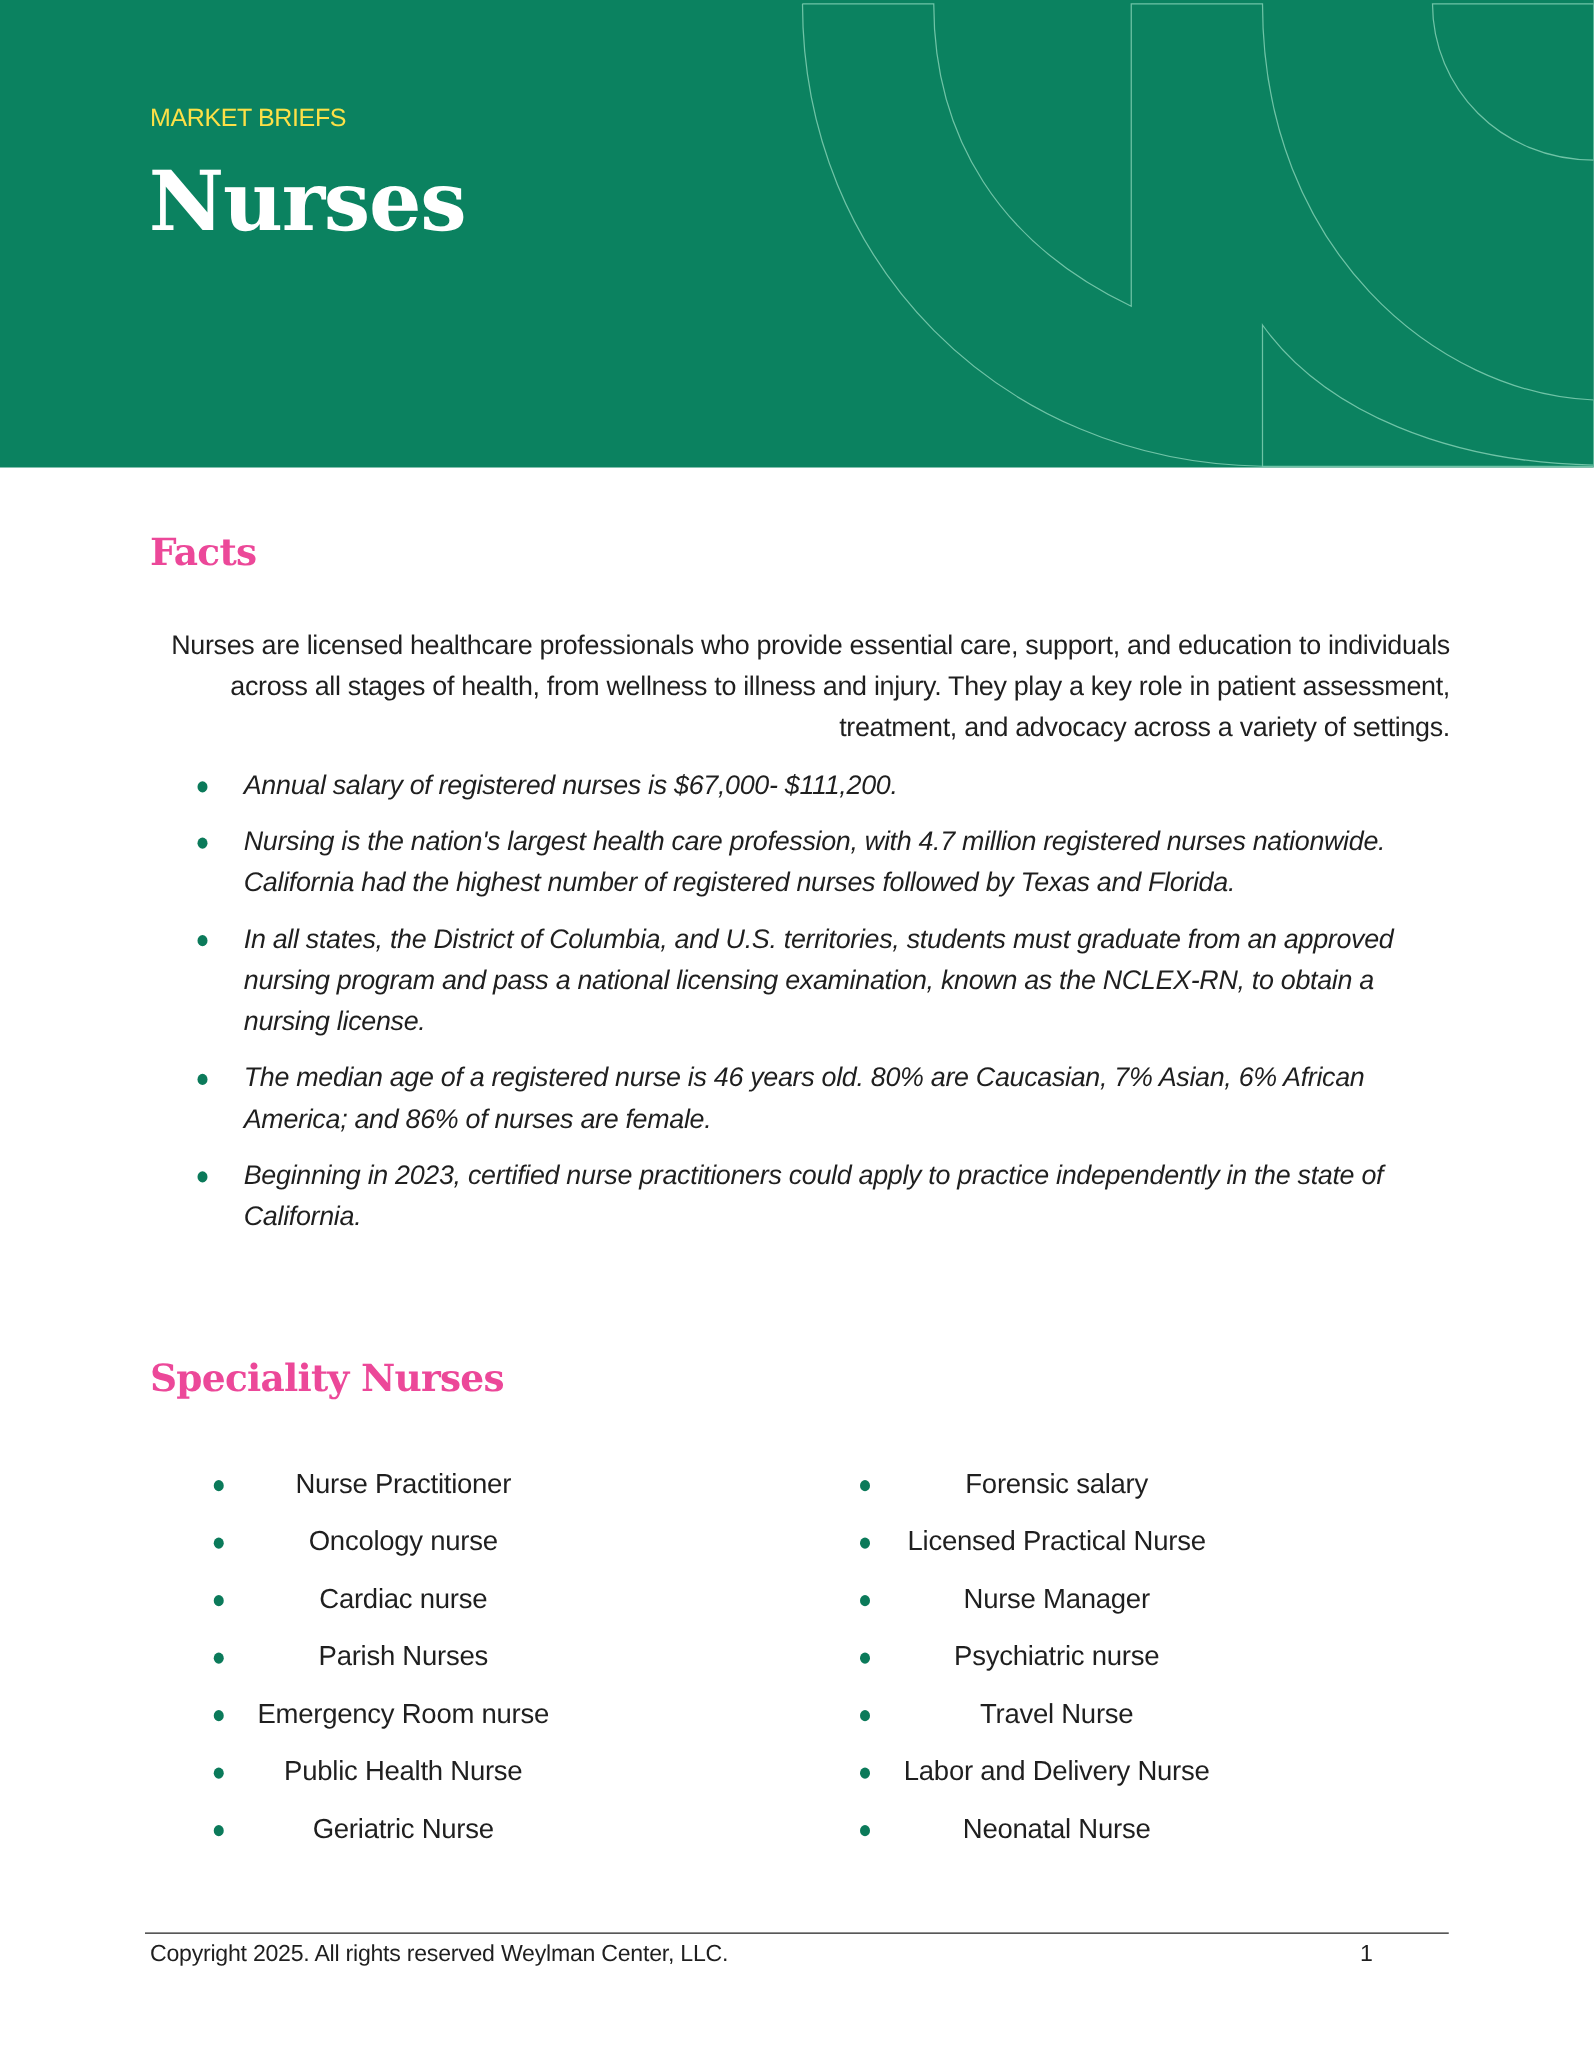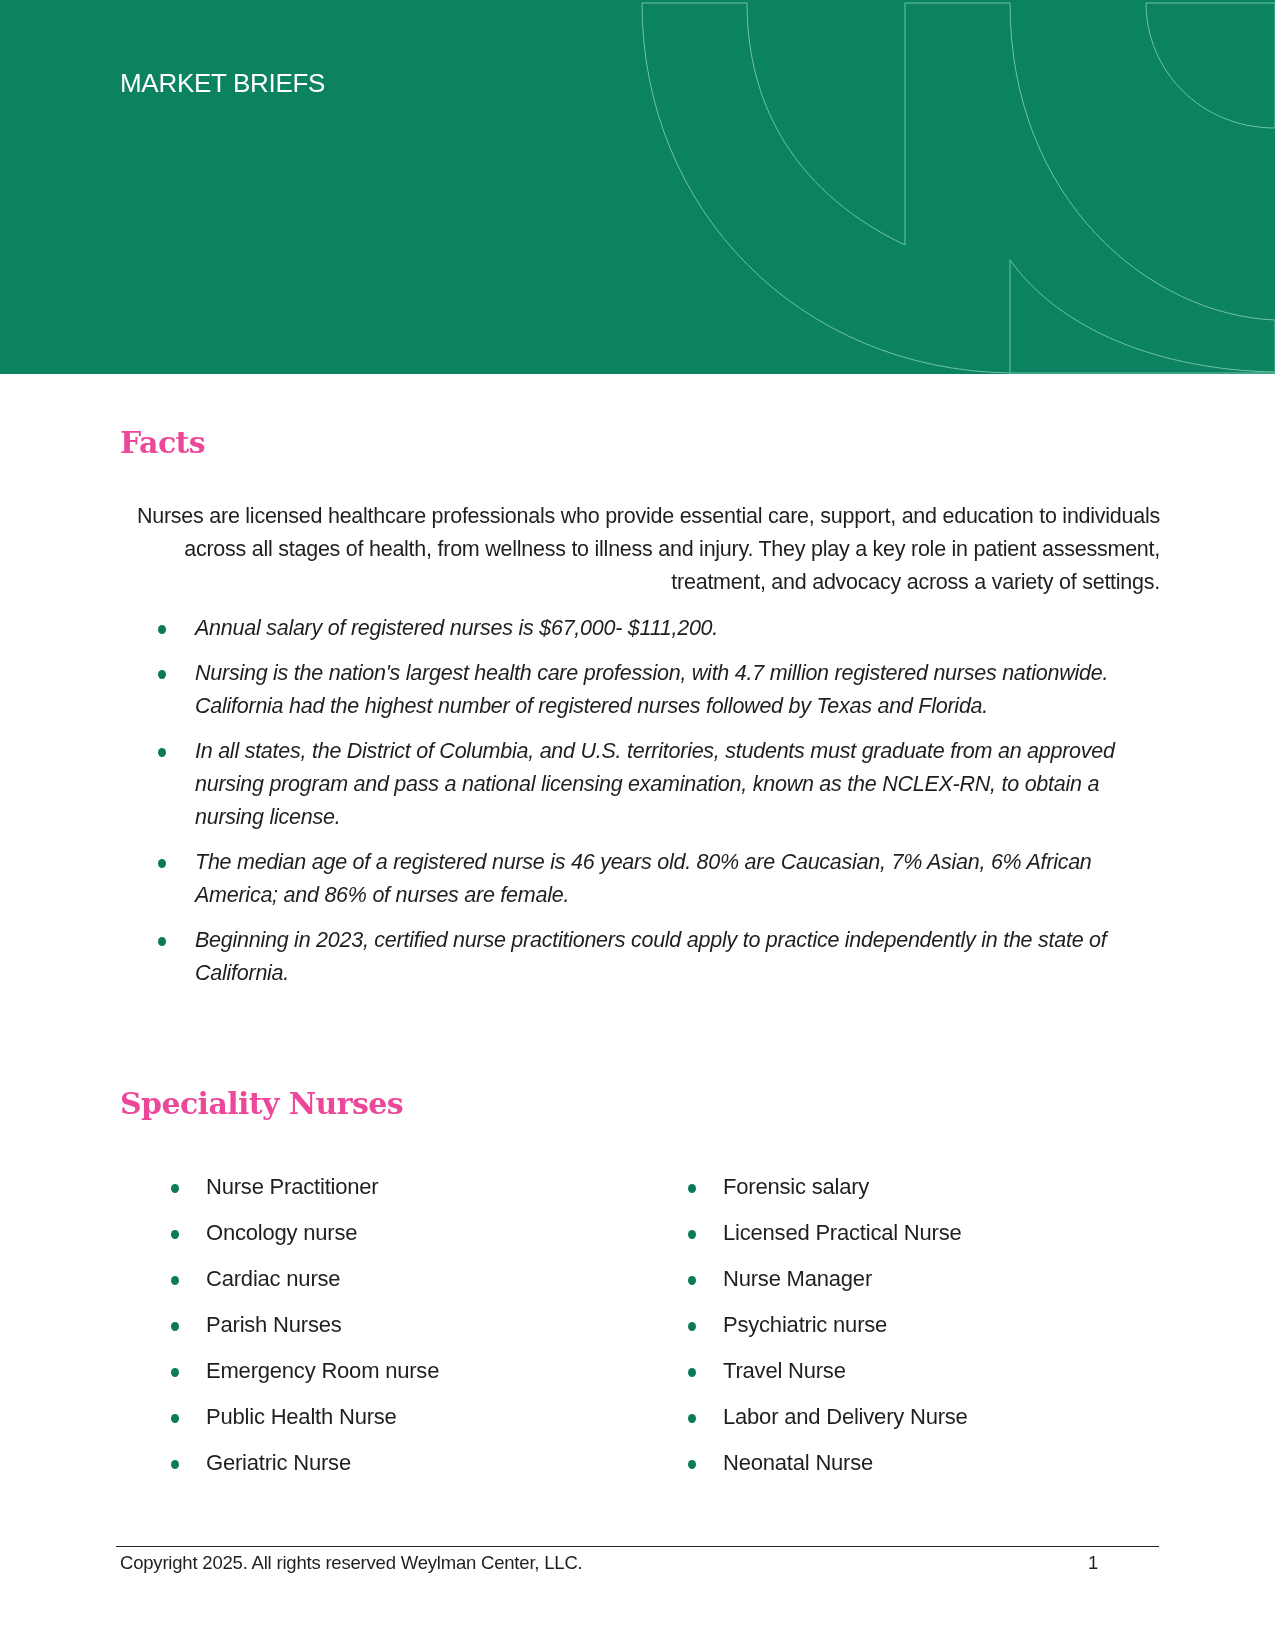--- a/index.html
+++ b/index.html
@@ -1,48 +1,49 @@
 <!DOCTYPE html>
 <html><head>
   <meta charset="utf-8">
   <style>
     html, body { margin: 0; padding: 0; background: #ffffff; }
     body { width: 1275px; height: 1650px; position: relative; overflow: hidden;
            font-family: "Liberation Sans", "DejaVu Sans", sans-serif; color: #1f1f1f; }
     .banner { position: absolute; left: 0; top: 0; width: 1275px; height: 374px; background: #0b8260; overflow: hidden; }
     .banner svg.deco { position: absolute; left: 0; top: 0; }
-    .kicker { position: absolute; left: 120px; top: 68px; color: #ffffff; font-size: 26px; letter-spacing: -0.3px; }
+    .kicker { position: absolute; left: 120px; top: 84px; color: #fde047; font-size: 20px; letter-spacing: -0.3px; }
     .title { position: absolute; left: 119px; top: 128px; color: #ffffff; font-family: "DejaVu Serif", "Liberation Serif", serif;
              font-weight: bold; font-size: 66px; letter-spacing: -1px; line-height: 1; }
     h2.section { position: absolute; left: 120px; margin: 0; color: #ec4899; font-family: "DejaVu Serif", "Liberation Serif", serif;
                  font-weight: bold; font-size: 30px; letter-spacing: -0.6px; }
     .intro { position: absolute; left: 120px; top: 500px; width: 1040px; font-size: 21.5px; line-height: 33px; margin: 0; letter-spacing: -0.25px; text-align: right; }
     ul.facts { position: absolute; left: 120px; top: 612px; width: 1050px; margin: 0; padding: 0; list-style: none; }
     ul.facts li { position: relative; padding-left: 75px; font-size: 21.5px; line-height: 33px; margin-bottom: 12px; letter-spacing: -0.25px; font-style: italic; }
     .bullet { position: absolute; width: 8px; height: 9px; border-radius: 50%; background: #0b7a5a; }
     ul.facts li .bullet { left: 38px; top: 13px; }
-    .spec-col { position: absolute; top: 1172px; margin: 0; padding: 0; list-style: none; }
+    .spec-col { position: absolute; top: 1172px; margin: 0; padding: 0; list-style: none; text-align: center; }
     .spec-col li { position: relative; height: 46px; padding-left: 35px; font-size: 22px; line-height: 30px; letter-spacing: -0.2px; }
     .spec-col li .bullet { left: 0; top: 12px; }
     .col-left { left: 171px; }
     .col-right { left: 688px; }
     .footer-rule { position: absolute; left: 116px; top: 1546px; width: 1043px; height: 1px; background: #222; }
     .footer-text { position: absolute; left: 120px; top: 1552px; font-size: 18.5px; letter-spacing: -0.2px; }
     .page-num { position: absolute; left: 1088px; top: 1552px; font-size: 18.5px; }
   </style>
 </head>
 <body>
 
 <div class="banner">
   <svg class="deco" width="1275" height="374" viewBox="0 0 1275 374" fill="none" stroke="#6fc3a6" stroke-width="1">
     <path d="M642 3 L747 3 C747 110 800 195 905 245 L905 3 L1010 3 C1010 200 1150 315 1275 320 L1275 373 L1010 373 L1010 260 C1060 330 1160 370 1275 372"></path>
     <path d="M642 3 C642 210 800 370 1010 373"></path>
     <path d="M1146 3 L1275 3 L1275 128 C1200 128 1146 70 1146 3 Z"></path>
   </svg>
   <div class="kicker">MARKET BRIEFS</div>
+  <div class="title">Nurses</div>
 </div>
 
 <h2 class="section" style="top:425px;">Facts</h2>
 
 <p class="intro">Nurses are licensed healthcare professionals who provide essential care, support, and education to individuals across all stages of health, from wellness to illness and injury. They play a key role in patient assessment, treatment, and advocacy across a variety of settings.</p>
 
 <ul class="facts">
   <li><span class="bullet"></span><span>Annual salary of registered nurses is $67,000- $111,200.</span></li>
   <li><span class="bullet"></span><span>Nursing is the nation's largest health care profession, with 4.7 million registered nurses nationwide. California had the highest number of registered nurses followed by Texas and Florida.</span></li>
   <li><span class="bullet"></span><span>In all states, the District of Columbia, and U.S. territories, students must graduate from an approved nursing program and pass a national licensing examination, known as the NCLEX-RN, to obtain a nursing license.</span></li>

